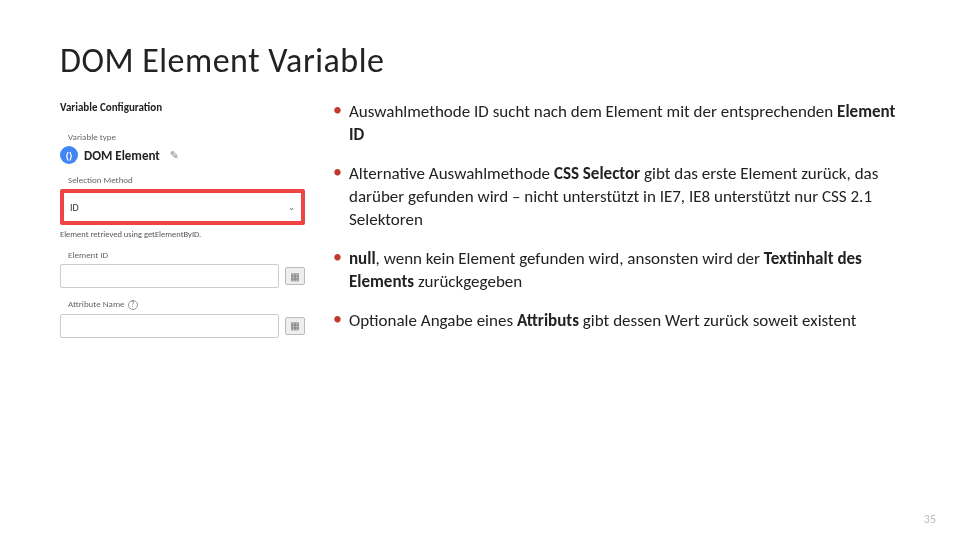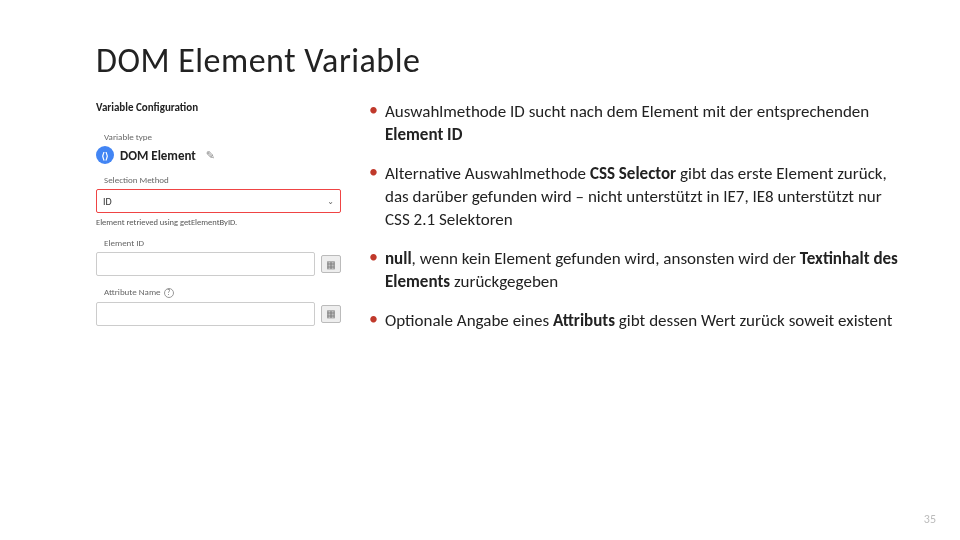--- a/index.html
+++ b/index.html
@@ -1,27 +1,27 @@
 <!DOCTYPE html>
 <html><head>
 <meta charset="utf-8">
 <style>
 *{margin:0;padding:0;box-sizing:border-box}
 body{width:960px;height:540px;background:#fff;font-family:"Segoe UI",Calibri,Arial,sans-serif;position:relative;overflow:hidden}
-.slide{padding:40px 60px 20px 96px}
+.slide{padding:40px 60px 20px 60px}
 .title{font-size:34px;font-weight:300;color:#222;margin-bottom:20px;letter-spacing:.5px}
 .content{display:flex;gap:28px}
 .panel{width:245px;font-size:10px;color:#333}
 .panel-title{font-size:11px;font-weight:600;color:#222;margin-bottom:17px}
 .panel-label{font-size:9px;color:#666;margin:10px 0 4px 8px}
 .type-row{display:flex;align-items:center;gap:6px;margin-bottom:6px}
 .type-icon{width:18px;height:18px;border-radius:50%;background:#4285f4;display:flex;align-items:center;justify-content:center;color:#fff;font-size:9px;font-weight:700}
 .type-text{font-size:13px;font-weight:600;color:#222}
 .pencil{color:#888;font-size:11px;margin-left:4px}
-.select-box{border:1px solid #ef4444;border-radius:2px;height:24px;display:flex;align-items:center;justify-content:space-between;padding:0 6px;font-size:10px;color:#333;margin-bottom:4px;background:#fff}
+.select-box{border:4px solid #ef4444;border-radius:2px;height:36px;display:flex;align-items:center;justify-content:space-between;padding:0 6px;font-size:10px;color:#333;margin-bottom:4px;background:#fff}
 .chev{font-size:8px;color:#666}
 .helper{font-size:8.5px;color:#555;margin-bottom:8px}
 .field-row{display:flex;align-items:center;gap:6px;margin-bottom:10px}
 .input-box{flex:1;border:1px solid #ccc;border-radius:2px;height:24px;background:#fff}
 .brick{width:20px;height:18px;border:1px solid #bbb;border-radius:2px;background:#eee;display:flex;align-items:center;justify-content:center;color:#777;font-size:10px}
 .q{display:inline-flex;width:10px;height:10px;border:1px solid #999;border-radius:50%;align-items:center;justify-content:center;font-size:7px;color:#666;margin-left:3px}
 .bullets{flex:1;font-size:17px;color:#222;line-height:1.35}
 .bullets li{list-style:none;position:relative;padding-left:16px;margin-bottom:16px}
 .bullets li::before{content:"•";position:absolute;left:0;color:#c0392b;font-size:18px;line-height:1}
 .bullets b{font-weight:700}

